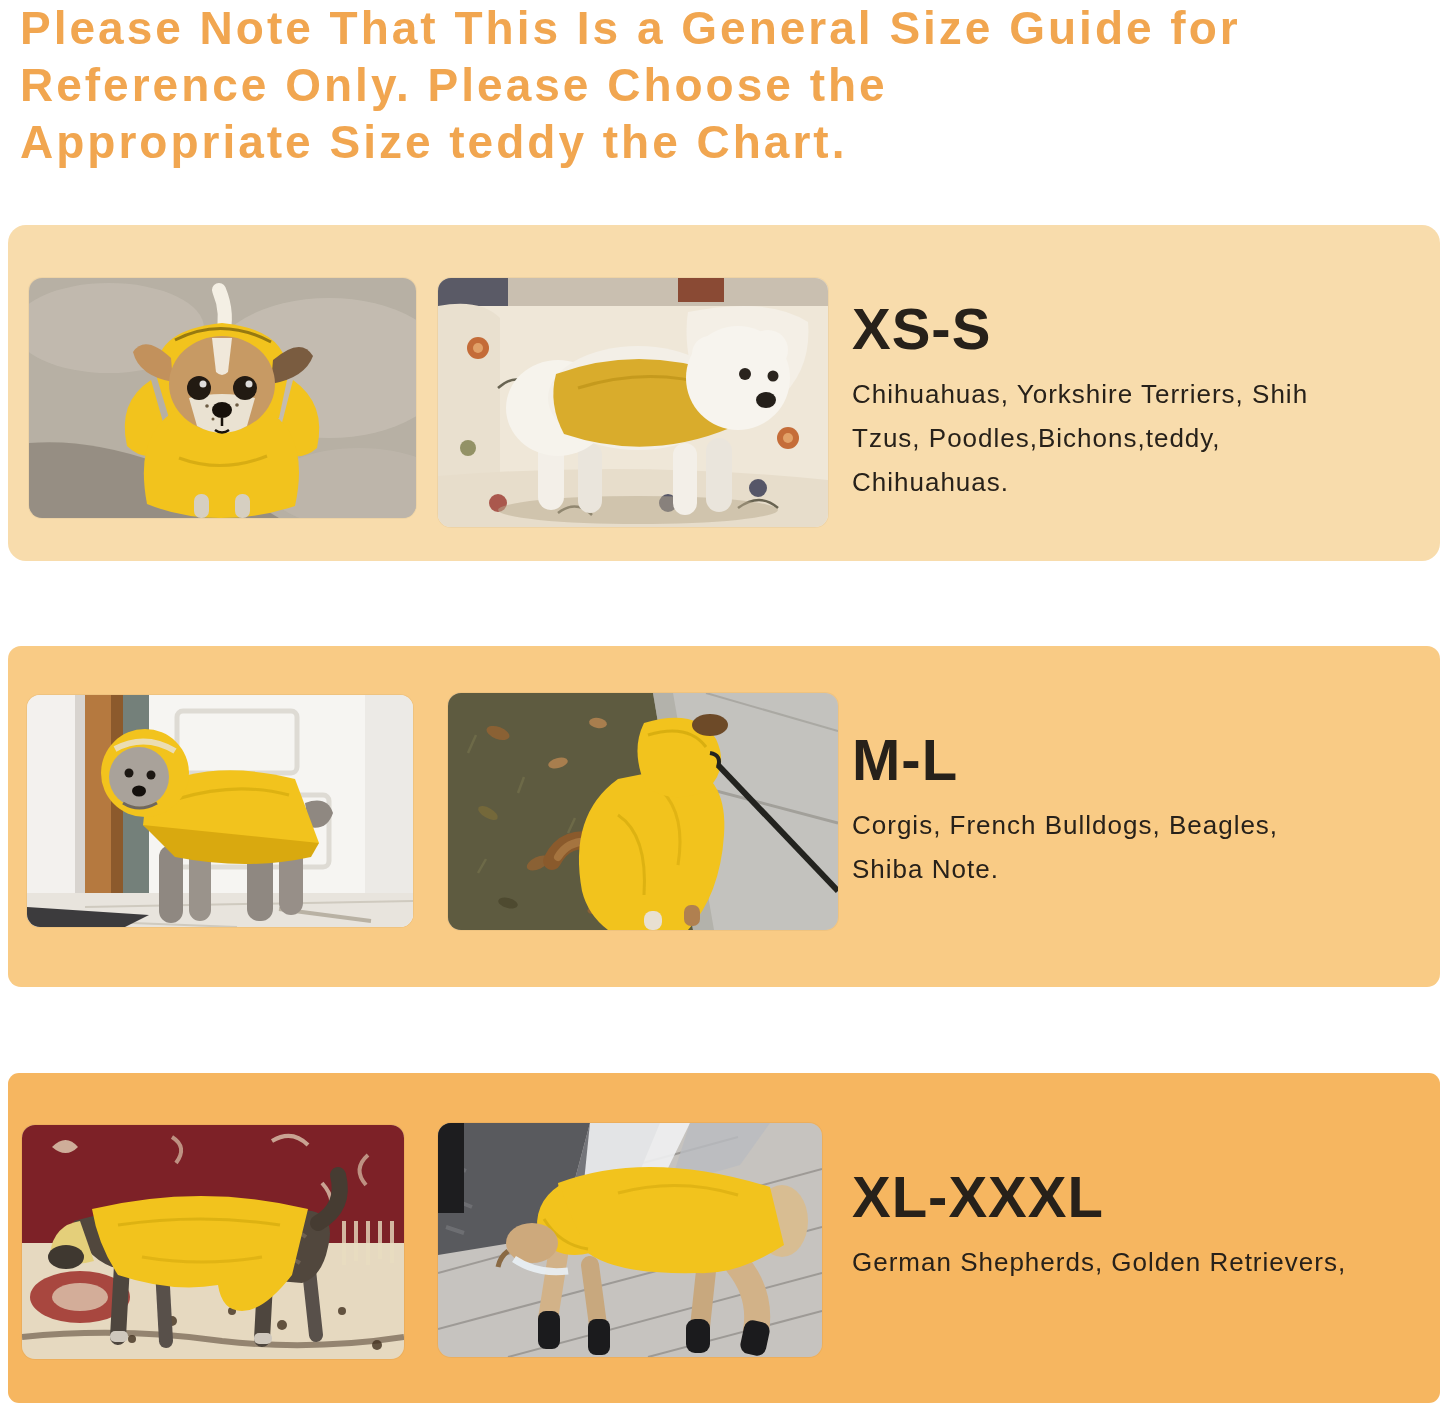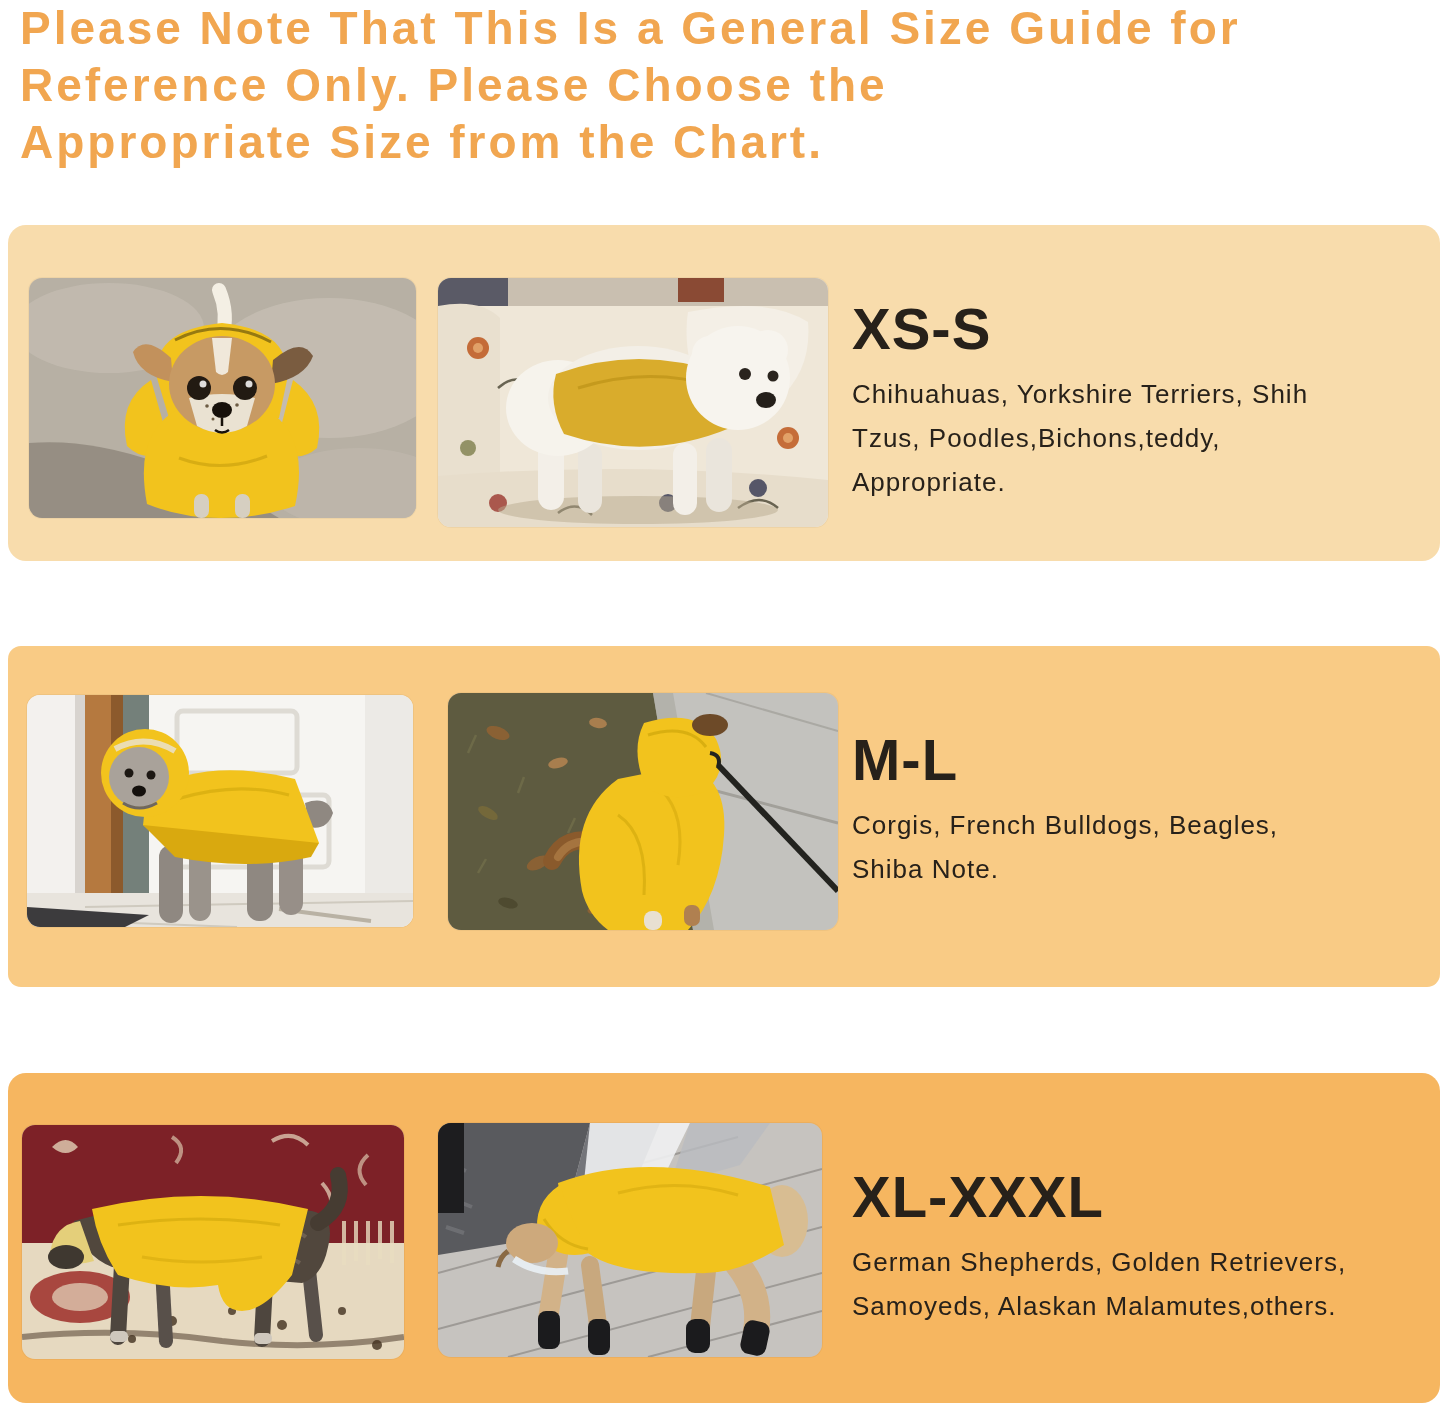--- a/index.html
+++ b/index.html
@@ -16,21 +16,21 @@
     position:absolute;left:20px;top:0px;width:1420px;
     color:var(--heading-orange,#f1a650);
     font-weight:bold;font-size:46px;line-height:57px;letter-spacing:3px;
   }
   
   .panel{
     position:absolute;left:8px;width:1432px;border-radius:18px;
   }
   .panel-1{top:225px;height:336px;background:var(--panel1-bg,#f8dcac);}
   .panel-2{top:646px;height:341px;background:var(--panel2-bg,#f9cb85);border-radius:13px;}
-  .panel-3{top:1073px;height:330px;background:var(--panel3-bg,#f6b660);}
+  .panel-3{top:1073px;height:330px;background:var(--panel3-bg,#f6b660);border-radius:11px;}
   
   .photo{
     position:absolute;margin:0;padding:0;border-radius:13px;overflow:hidden;
     box-shadow:0 0 0 1px rgba(0,0,0,0.04);
   }
   .photo svg{display:block;width:100%;height:100%;}
   .panel-1 .photo-a{left:21px;top:53px;width:387px;height:240px;}
   .panel-1 .photo-b{left:430px;top:53px;width:390px;height:249px;}
   .panel-2 .photo-a{left:19px;top:49px;width:386px;height:232px;}
   .panel-2 .photo-b{left:440px;top:47px;width:390px;height:237px;}
@@ -50,21 +50,21 @@
   .breeds div{white-space:nowrap;}
 </style>
 </head>
 <body>
 
 <div class="page">
 
   <header class="heading">
     <div>Please Note That This Is a General Size Guide for</div>
     <div>Reference Only. Please Choose the</div>
-    <div>Appropriate Size from the Chart.</div>
+    <div>Appropriate Size teddy the Chart.</div>
   </header>
 
   <section class="panel panel-1">
 
     <figure class="photo photo-a" aria-label="Small chihuahua in yellow raincoat looking up from concrete floor">
       <svg viewBox="0 0 387 240" preserveAspectRatio="none">
         <rect width="387" height="240" fill="#b7b0a4"></rect>
         <ellipse cx="80" cy="50" rx="95" ry="45" fill="#c3bcb0" opacity=".8"></ellipse>
         <ellipse cx="300" cy="90" rx="120" ry="70" fill="#c8c1b5" opacity=".7"></ellipse>
         <ellipse cx="330" cy="210" rx="90" ry="40" fill="#beb7ab" opacity=".8"></ellipse>
@@ -137,21 +137,21 @@
         <circle cx="335" cy="98" r="5.5" fill="#2a241e"></circle>
         <ellipse cx="328" cy="122" rx="10" ry="8" fill="#241f1a"></ellipse>
       </svg>
     </figure>
 
     <div class="caption">
       <h2 class="size-label">XS-S</h2>
       <div class="breeds">
         <div>Chihuahuas, Yorkshire Terriers, Shih</div>
         <div>Tzus, Poodles,Bichons,teddy,</div>
-        <div>Appropriate.</div>
+        <div>Chihuahuas.</div>
       </div>
     </div>
   </section>
 
   <section class="panel panel-2">
 
     <figure class="photo photo-a" aria-label="Grey doodle in hooded yellow raincoat standing by a white door">
       <svg viewBox="0 0 386 232" preserveAspectRatio="none">
         <rect width="386" height="232" fill="#efece7"></rect>
         <rect x="0" y="0" width="48" height="232" fill="#f3f1ee"></rect>
@@ -301,18 +301,17 @@
         <ellipse cx="94" cy="120" rx="26" ry="20" fill="#cda97c"></ellipse>
         <path d="M70 128 Q62 134 60 144" stroke="#8a6a44" stroke-width="5" fill="none"></path>
         <path d="M76 136 Q100 152 130 148" stroke="#e8eef2" stroke-width="7" fill="none" opacity=".95"></path>
       </svg>
     </figure>
 
     <div class="caption">
       <h2 class="size-label">XL-XXXL</h2>
       <div class="breeds">
         <div>German Shepherds, Golden Retrievers,</div>
-        <div>Samoyeds, Alaskan Malamutes,others.</div>
       </div>
     </div>
   </section>
 
 </div>
 
 </body></html>

